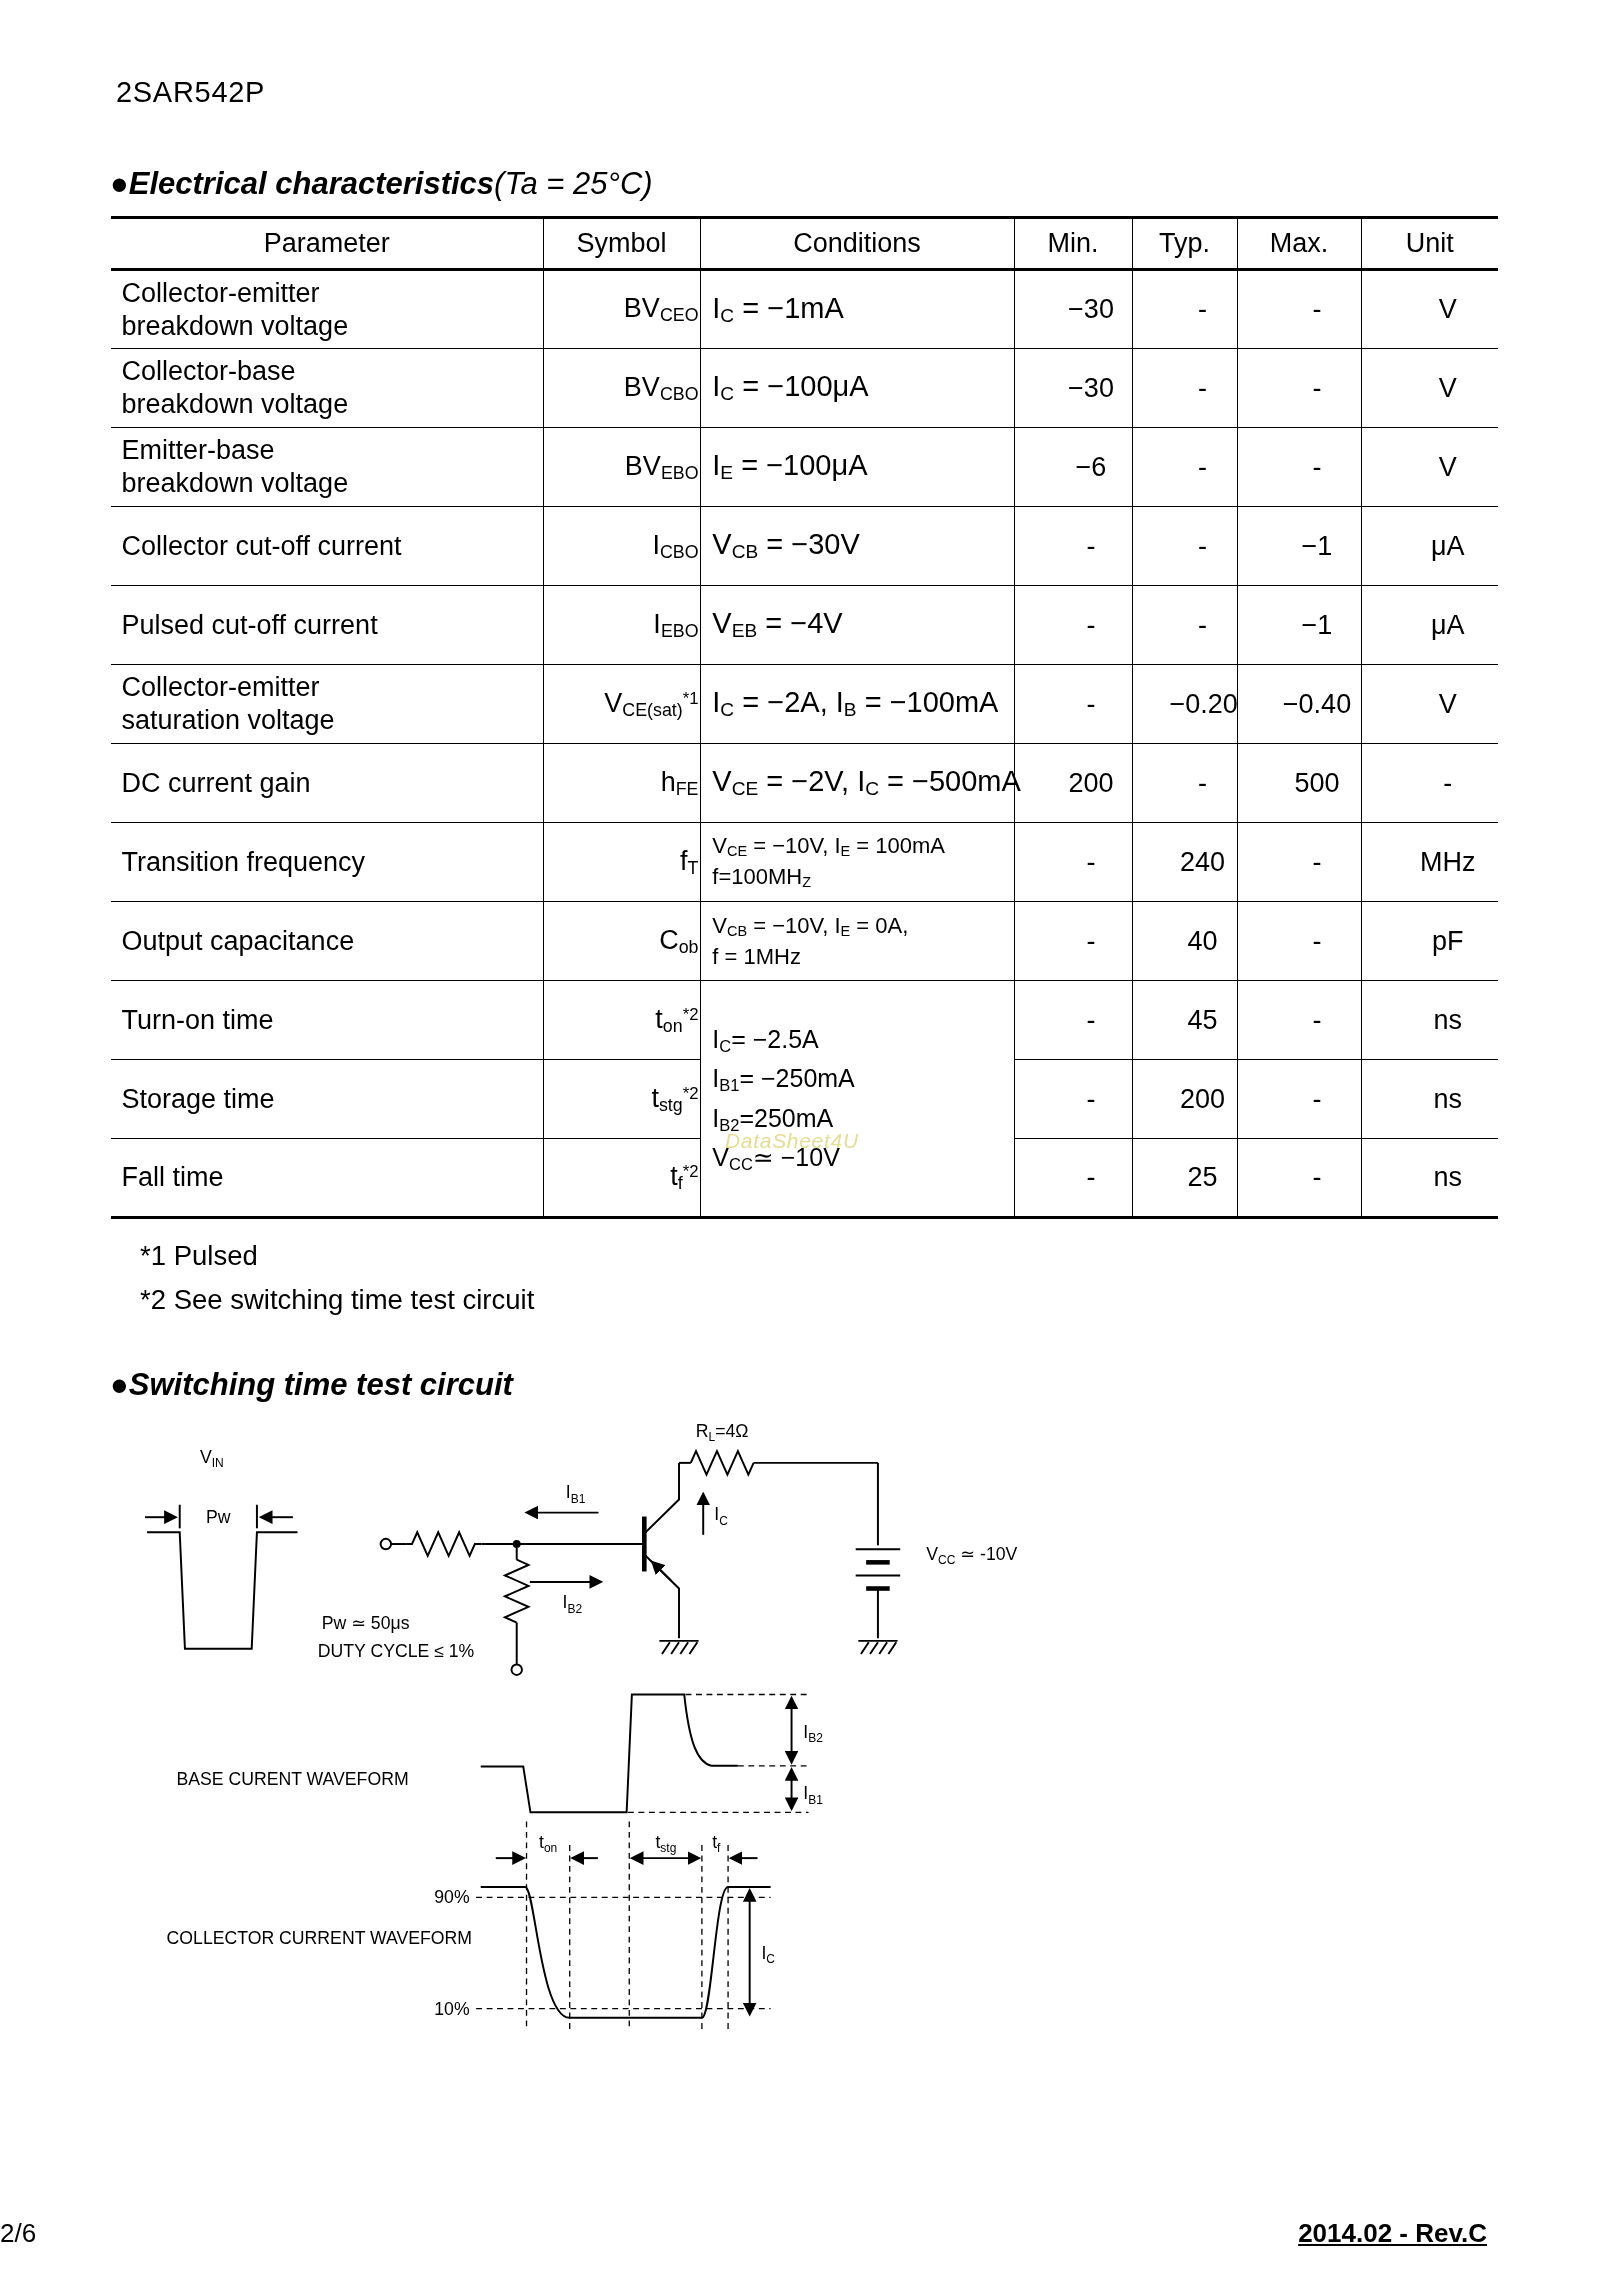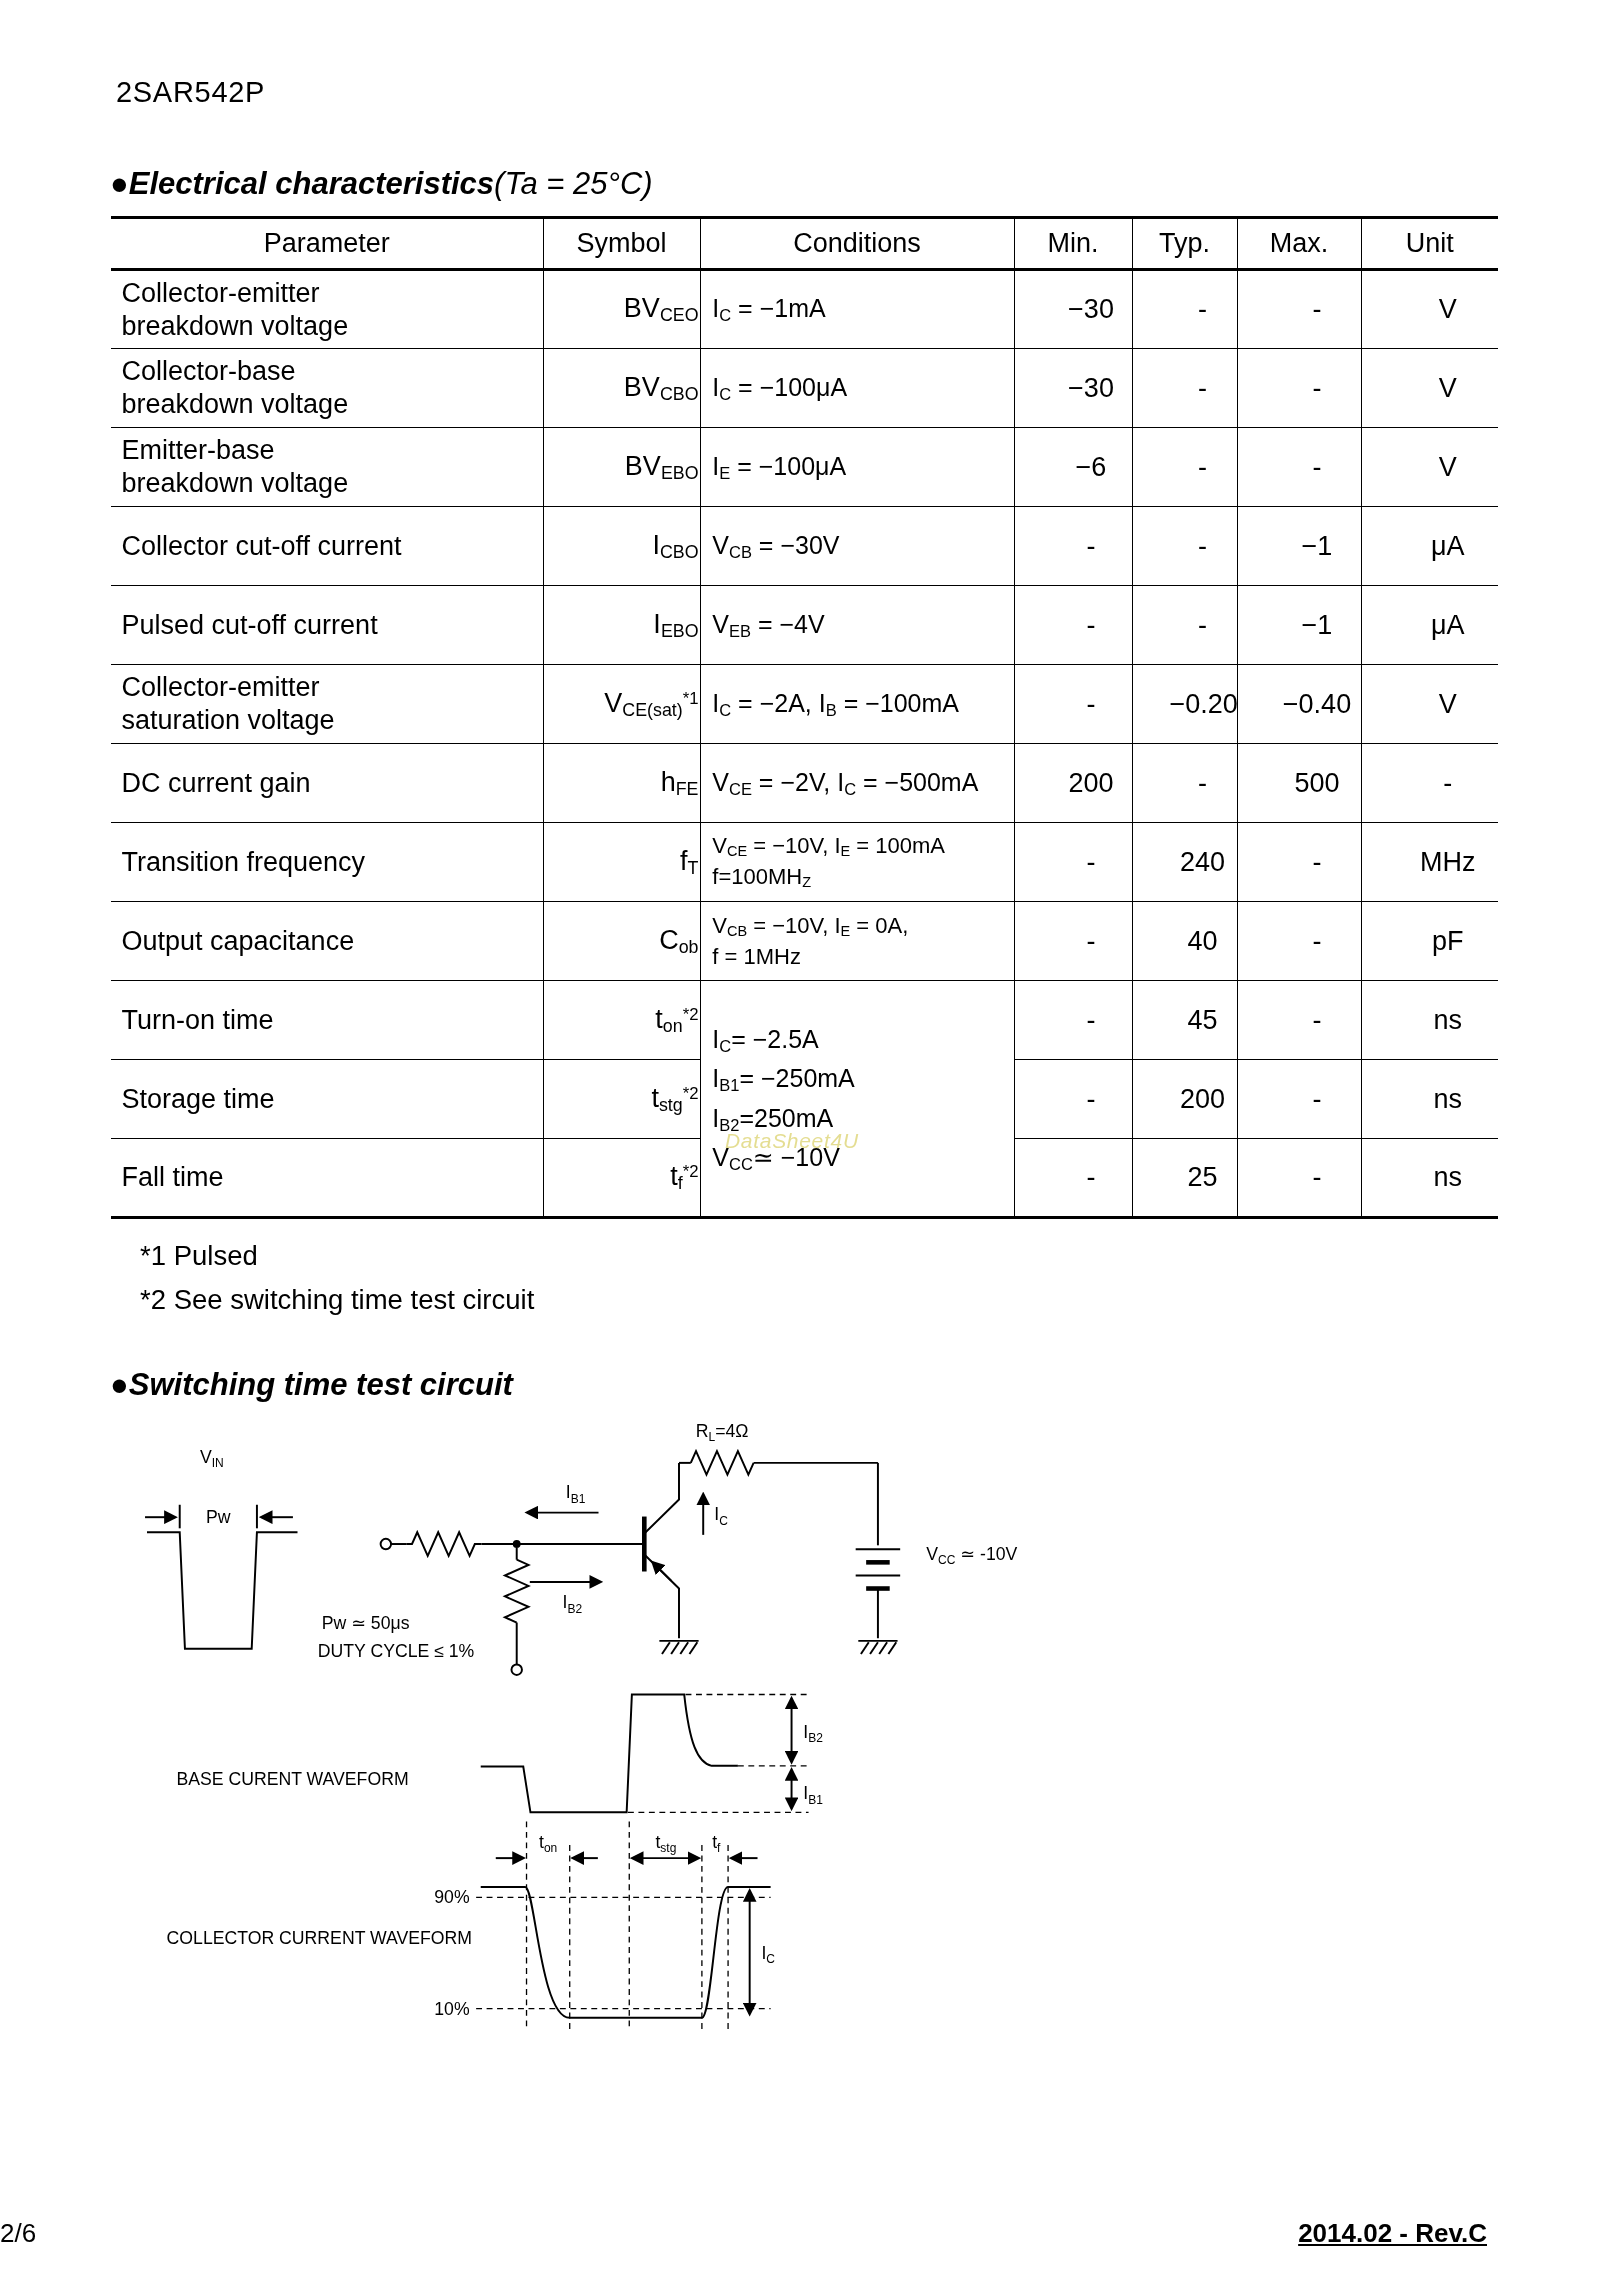--- a/index.html
+++ b/index.html
@@ -18,21 +18,21 @@
              border-top:3.9px solid #000;border-bottom:3.9px solid #000;font-size:27px;}
   table.spec thead tr{height:52px;}
   table.spec th{font-weight:400;border-left:1.3px solid #000;border-bottom:3.3px solid #000;}
   table.spec th:first-child{border-left:none;}
   table.spec tbody tr{height:79px;}
   table.spec td{border-left:1.3px solid #000;vertical-align:middle;}
   table.spec td:first-child{border-left:none;}
   table.spec tbody tr:not(:first-child)>td{border-top:1.3px solid #000;}
   .c-param{text-align:left;padding-left:10.5px;line-height:1.22;white-space:nowrap;}
   .c-sym{text-align:right;}
-  .c-cond{text-align:left;padding-left:11.8px;font-size:25px;white-space:nowrap;line-height:1.3;}
+  .c-cond{text-align:left;padding-left:11.8px;font-size:29px;white-space:nowrap;line-height:1.3;}
   .cond-2l{font-size:22px;line-height:1.35;}
   .cond-shared{font-size:25px;line-height:1.55;}
   .c-num{text-align:center;padding-left:37px;}
   .sub{font-size:66%;vertical-align:-0.22em;}
   .sup{font-size:62%;vertical-align:0.5em;}
 
   .footnotes{position:absolute;left:140px;top:1234px;font-size:27.5px;line-height:1.6;}
 
   .watermark{position:absolute;left:725px;top:1129px;font-size:21px;color:#cfc23a;
              opacity:0.55;font-style:italic;letter-spacing:0.7px;}

